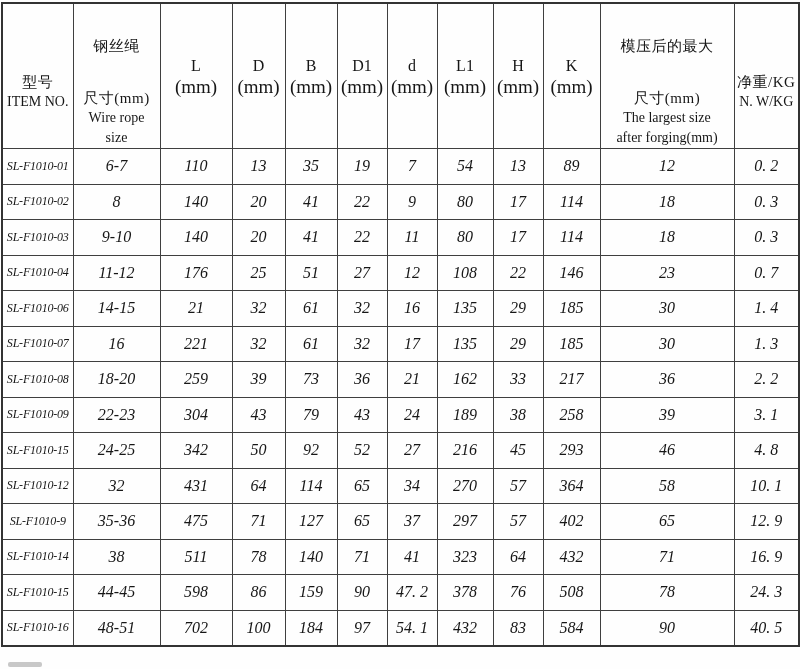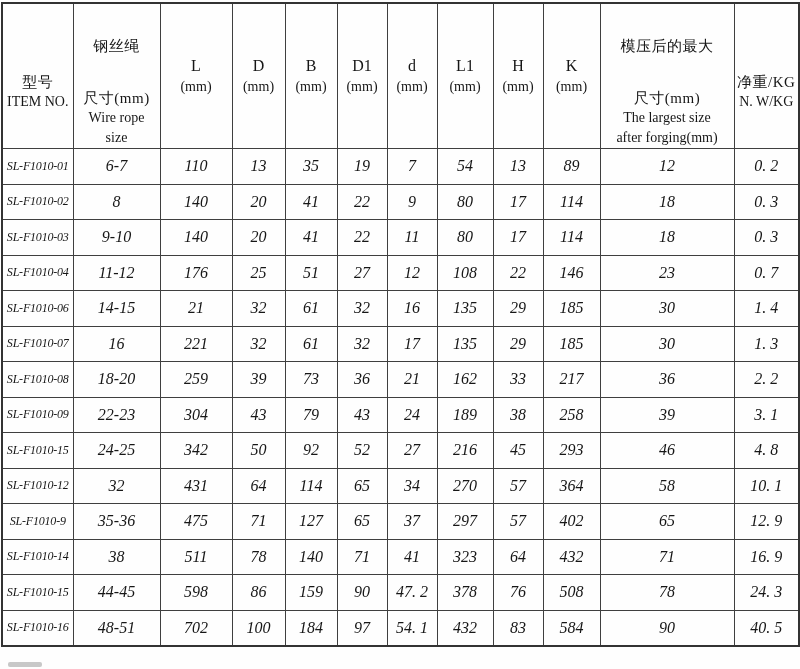--- a/index.html
+++ b/index.html
@@ -47,21 +47,21 @@
   col.c-d       { width: 50px; }
   col.c-L1      { width: 56px; }
   col.c-H       { width: 50px; }
   col.c-K       { width: 57px; }
   col.c-forging { width: 134px; }
   col.c-weight  { width: 65px; }
 
   th .zh   { font-size: 15px; line-height: 20px; letter-spacing: 0.5px; margin-top: 32px; }
   th .en   { font-size: 14px; line-height: 20px; letter-spacing: 0px; }
   th .dim-label { font-size: 16px; line-height: 22px; }
-  th .dim-unit  { font-size: 14px; line-height: 20px; }
+  th .dim-unit  { font-size: 19px; line-height: 20px; }
 
   td { font-size: 16px; }
   td.item-cell {
     font-size: 12px;
     letter-spacing: -0.2px;
   }
 
   
   .smudge {
     position: absolute;

